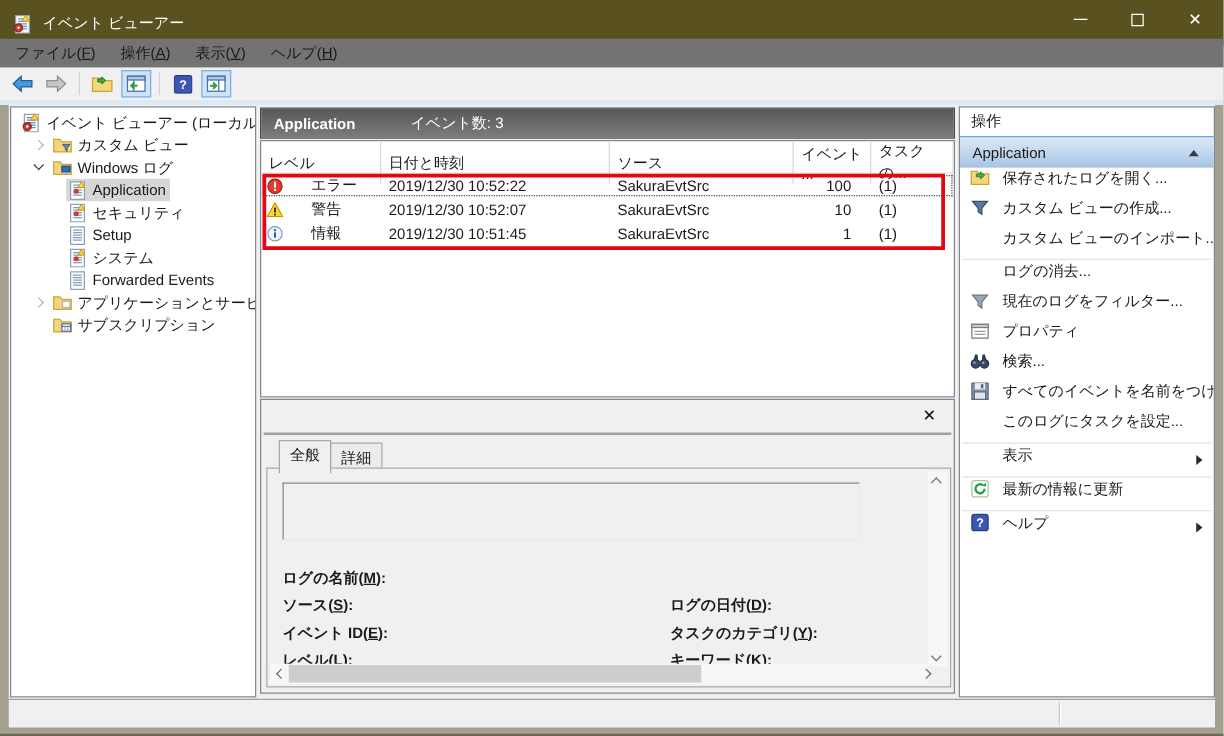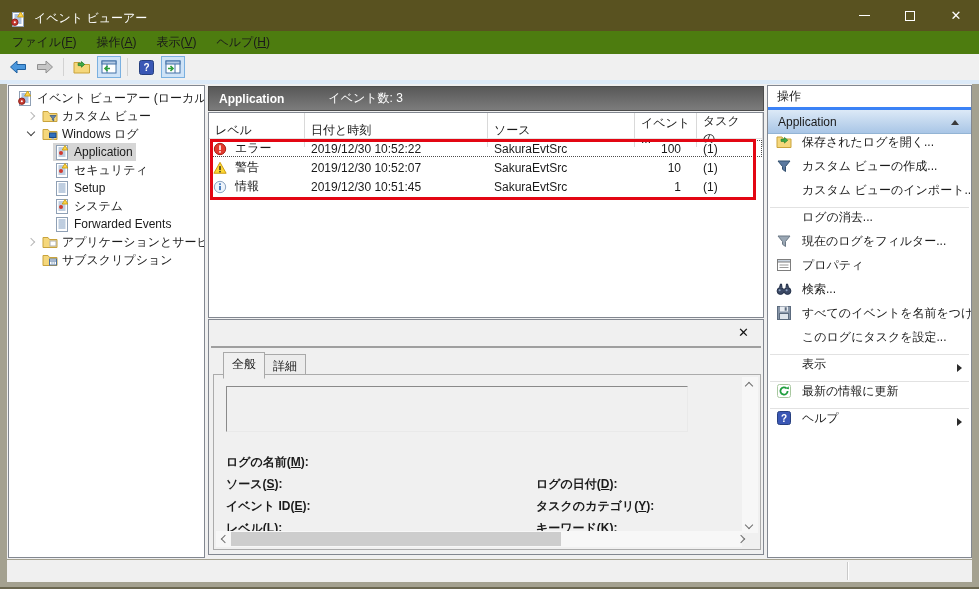--- a/index.html
+++ b/index.html
@@ -12,21 +12,21 @@
   .titlebar .app-icon { margin-left:10px; width:16px; height:16px; }
   .titlebar .title { color:#ffffff; margin-left:8px; font-size:12px; }
   .win-controls { position:absolute; right:0; top:0; height:31px; display:flex; }
   .win-btn { width:46px; height:31px; display:flex; align-items:center; justify-content:center; }
   .glyph-min { width:11px; height:1px; background:#fff; }
   .glyph-max { width:10px; height:10px; border:1px solid #fff; }
   .glyph-close { color:#fff; font-size:13px; line-height:1; }
   .glyph-close::before { content:"\2715"; }
 
   
-  .menubar { position:absolute; left:0; top:31px; width:100%; height:23px; background:#4d7c0f; display:flex; align-items:center; padding-left:2px; }
+  .menubar { position:absolute; left:0; top:31px; width:100%; height:23px; background:#737373; display:flex; align-items:center; padding-left:2px; }
   .menu-item { padding:3px 10px; color:#1a1a1a; }
 
   
   .toolbar { position:absolute; left:0; top:54px; width:100%; height:26px; background:#f0f0f0; display:flex; align-items:center; padding-left:6px; gap:3px; }
   .tb-btn { width:24px; height:22px; display:flex; align-items:center; justify-content:center; border:1px solid transparent; }
   .tb-btn.toggled { background:#cfe3f7; border-color:#7ab0e0; }
   .tb-sep { width:1px; height:18px; background:#d2d2d2; margin:0 3px; }
   .toolbar-edge { position:absolute; left:0; top:80px; width:100%; height:4px; background:#dcEAf8; background:#dceaf8; }
 
   
@@ -52,21 +52,21 @@
   .list-titlebar { position:absolute; left:208px; top:86px; width:556px; height:25px; background:linear-gradient(180deg,#585858,#7c7c7c); color:#fff; display:flex; align-items:center; border:1px solid #4c4c4c; }
   .list-titlebar .lt-name { margin-left:10px; font-weight:bold; }
   .list-titlebar .lt-count { margin-left:44px; }
 
   
   .list-panel { position:absolute; left:208px; top:112px; width:556px; height:206px; background:#fff; border:1px solid #828790; }
   .lheader { display:grid; grid-template-columns:96px 183px 147px 62px 66px; height:26px; border-bottom:1px solid #e3e3e3; align-items:center; }
   .lheader .hcell { height:100%; display:flex; align-items:center; padding-left:6px; border-right:1px solid #d9d9d9; color:#1a1a1a; }
   .lrow { display:grid; grid-template-columns:96px 183px 147px 62px 66px; height:19px; align-items:center; }
   .lrow .cell { padding-left:6px; white-space:nowrap; }
-  .lrow .c-level { display:flex; align-items:center; gap:8px; padding-left:4px; }
+  .lrow .c-level { display:flex; align-items:center; gap:22px; padding-left:4px; }
   .lrow .c-id { text-align:right; padding-right:16px; }
   .lrow.focused { outline:1px dotted #4d4d4d; outline-offset:-2px; }
   .lvlicon { width:14px; height:14px; flex:0 0 14px; }
   .red-annotation { position:absolute; left:1px; top:26px; width:546px; height:61px; border:3px solid #e30613; pointer-events:none; }
 
   
   .preview-panel { position:absolute; left:208px; top:319px; width:556px; height:236px; background:#f0f0f0; border:1px solid #828790; }
   .pv-close { position:absolute; right:14px; top:5px; font-size:13px; font-weight:bold; color:#111; }
   .pv-close::before { content:"\2715"; }
   .pv-divider { position:absolute; left:2px; right:2px; top:26px; height:2px; background:#9f9f9f; }
@@ -87,21 +87,21 @@
   .arr.right::after { transform:rotate(45deg); left:0; top:1px; }
   .vscroll .up { top:4px; } .vscroll .down { bottom:4px; }
   
   .hscroll { position:absolute; left:2px; bottom:2px; height:16px; width:526px; background:#f7f7f7; }
   .hscroll .arr.left { position:absolute; left:4px; top:4px; }
   .hscroll .arr.right { position:absolute; right:4px; top:4px; }
   .hthumb { position:absolute; left:15px; top:1px; height:14px; width:330px; background:#cdcdcd; }
 
   
   .actions-panel { position:absolute; left:767px; top:85px; width:205px; height:473px; background:#fff; border:1px solid #828790; }
-  .act-title { height:24px; display:flex; align-items:center; padding-left:9px; border-bottom:3px solid #3b82f6; }
+  .act-title { height:24px; display:flex; align-items:center; padding-left:9px; border-bottom:1px solid #3b82f6; }
   .act-section { height:24px; background:linear-gradient(180deg,#dce9f7,#a9c6e6); display:flex; align-items:center; padding-left:10px; border-bottom:1px solid #93b4d4; position:relative; }
   .act-collapse { position:absolute; right:12px; top:10px; width:0; height:0; border-left:4px solid transparent; border-right:4px solid transparent; border-bottom:5px solid #3a3a3a; }
   .act-item { height:24px; display:flex; position:relative; }
   .act-item .aicon { width:16px; height:16px; margin-left:8px; flex:0 0 16px; }
   .act-item .alabel { margin-left:10px; white-space:nowrap; overflow:hidden; }
   .act-sep { height:1px; background:#e2e2e2; margin:1px 2px; }
   .act-sub { position:absolute; right:9px; top:8px; width:0; height:0; border-top:4px solid transparent; border-bottom:4px solid transparent; border-left:5px solid #2a2a2a; }
 
   
   .statusbar { position:absolute; left:7px; top:560px; width:965px; height:22px; background:#f0f0f0; }

